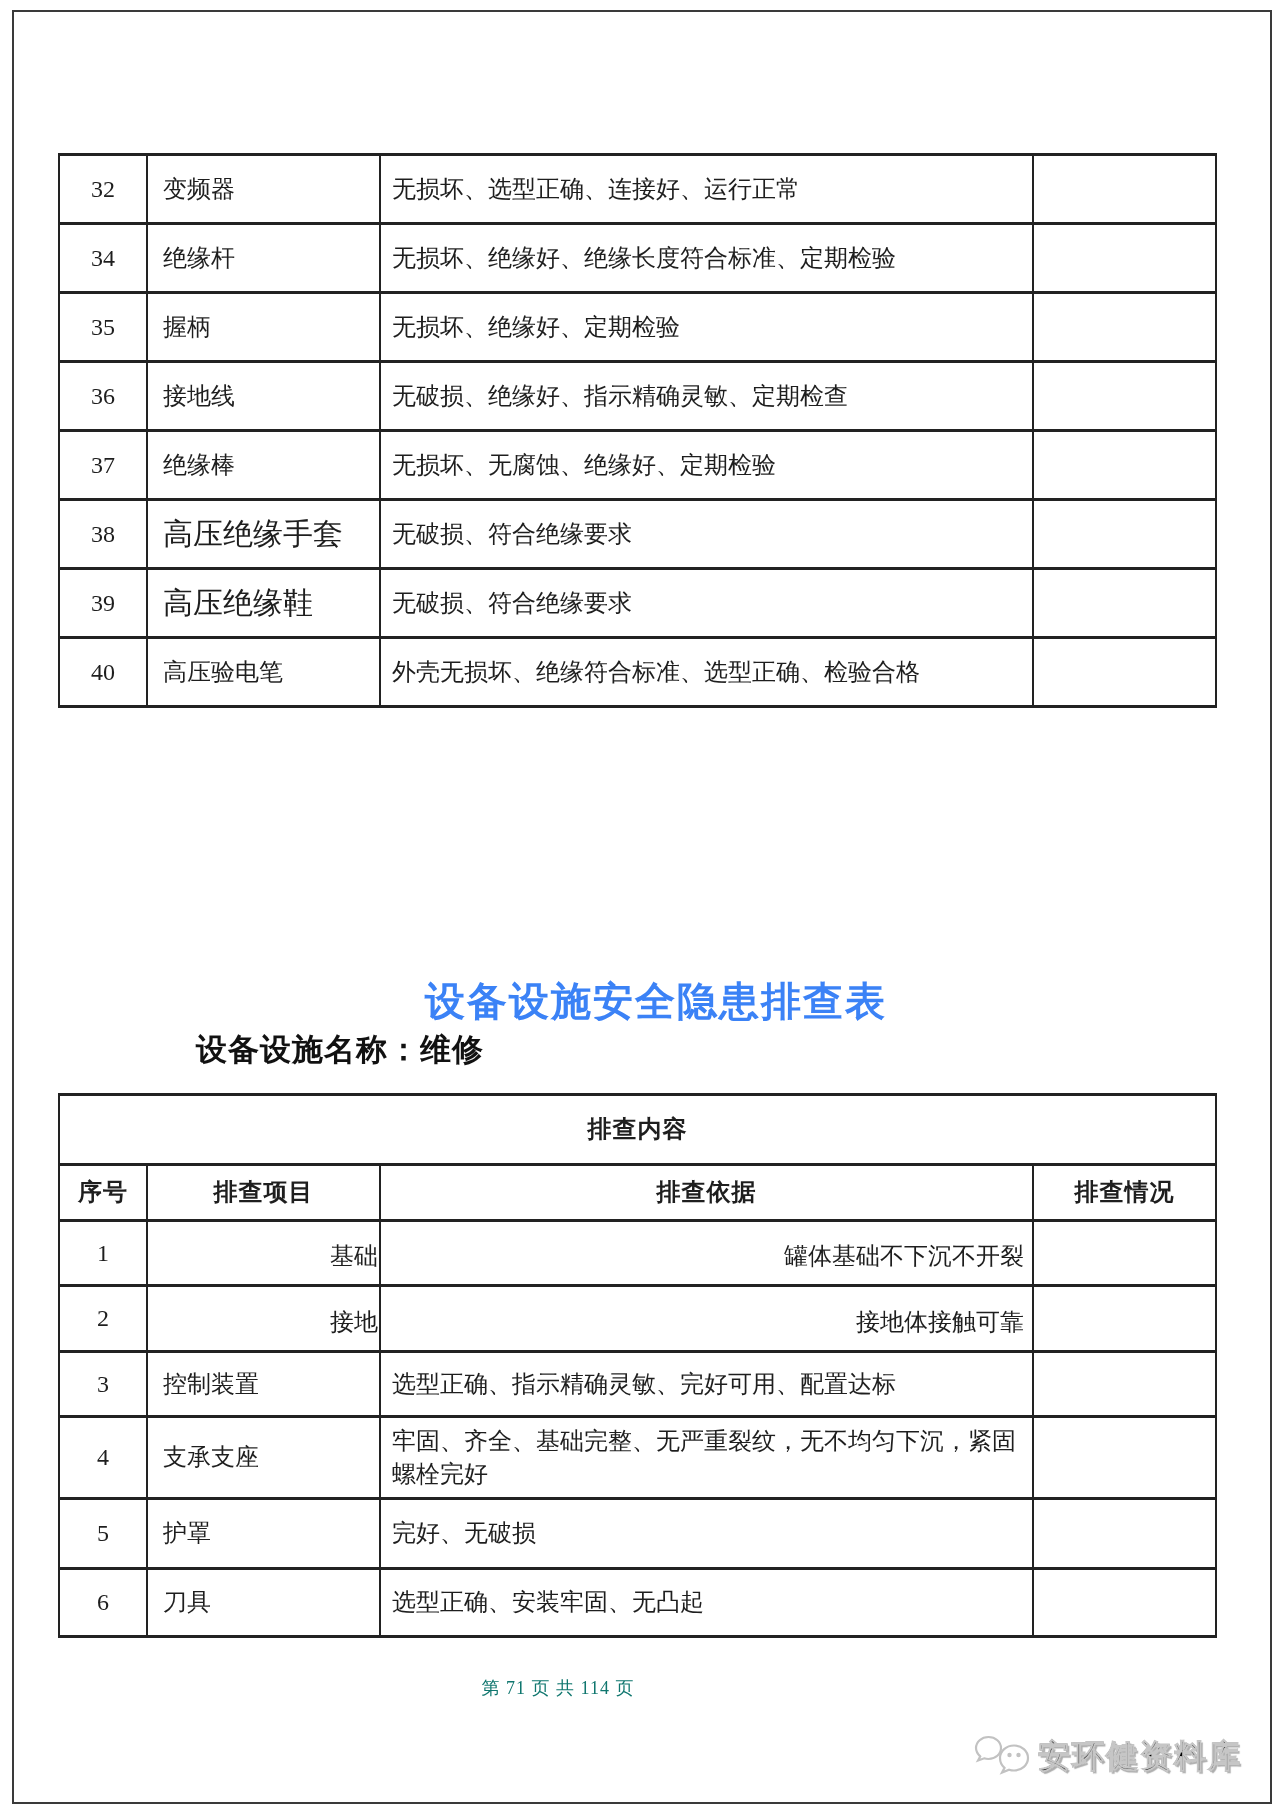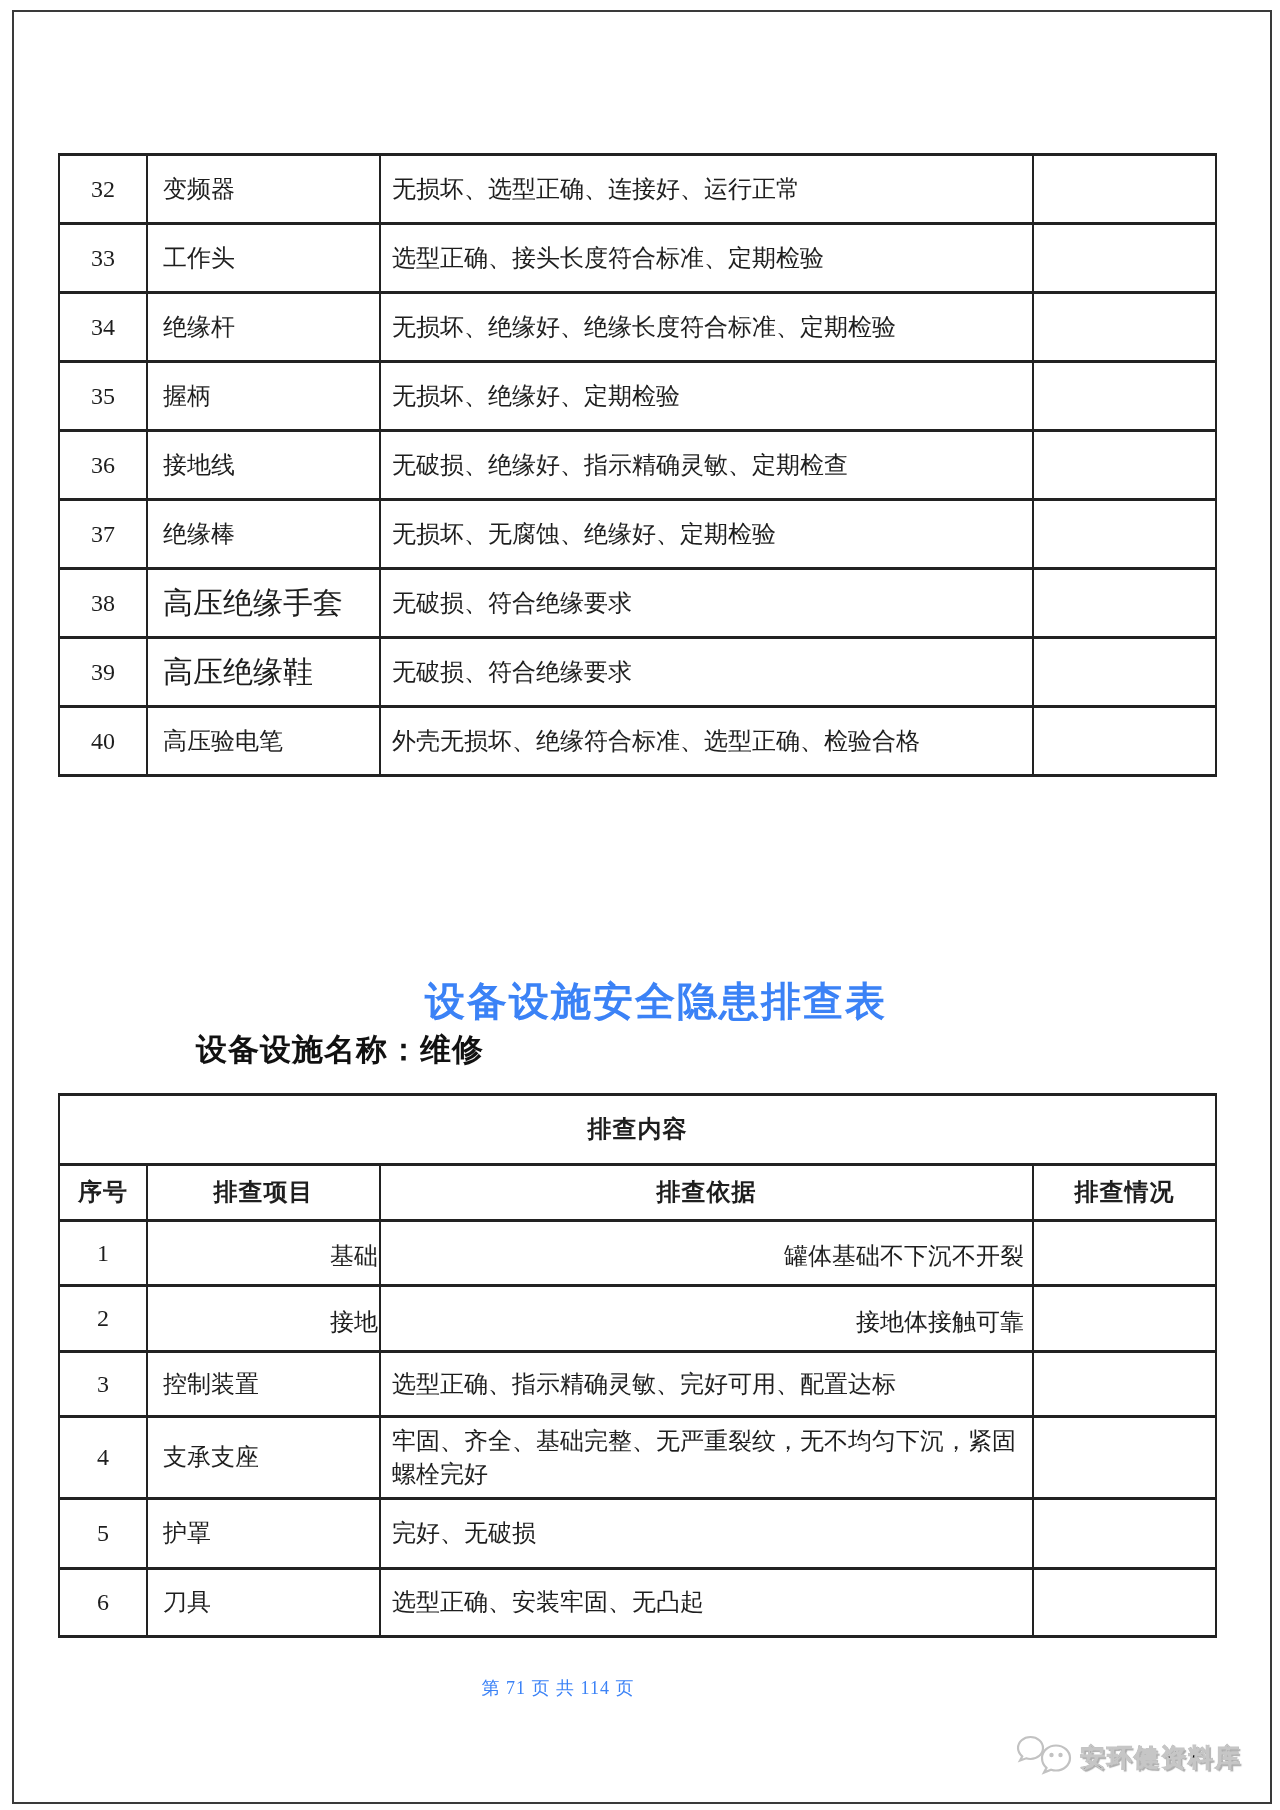--- a/index.html
+++ b/index.html
@@ -86,33 +86,33 @@
     font-size:31px;
     letter-spacing:1px;
     color:#111;
   }
   .footer{
     position:absolute;
     top:1676px;left:0;width:1116px;
     text-align:center;
     font-size:18px;
     letter-spacing:1px;
-    color:#3b82f6;
+    color:#0f766e;
   }
   .watermark{
     position:absolute;
     top:1734px;right:38px;
     display:flex;
     align-items:center;
     gap:8px;
   }
   .watermark .wm-text{
     font-family:"Liberation Sans","DejaVu Sans",sans-serif;
     font-weight:bold;
-    font-size:25px;
+    font-size:32px;
     letter-spacing:2px;
     color:#000000;
     -webkit-text-stroke:1px #c6c6c6;
     text-shadow:2px 2px 1px #adadad;
   }
 </style>
 </head>
 <body>
 
 <div class="frame"></div>
@@ -125,26 +125,20 @@
       <col style="width:183px">
   </colgroup>
   <tbody id="t1-body">
   <tr>
     <td class="c-no">32</td>
     <td class="c-item">变频器</td>
     <td class="c-crit">无损坏、选型正确、连接好、运行正常</td>
     <td class="c-status"></td>
   </tr>
 
-  <tr>
-    <td class="c-no">33</td>
-    <td class="c-item">工作头</td>
-    <td class="c-crit">选型正确、接头长度符合标准、定期检验</td>
-    <td class="c-status"></td>
-  </tr>
 
   <tr>
     <td class="c-no">34</td>
     <td class="c-item">绝缘杆</td>
     <td class="c-crit">无损坏、绝缘好、绝缘长度符合标准、定期检验</td>
     <td class="c-status"></td>
   </tr>
 
   <tr>
     <td class="c-no">35</td>

